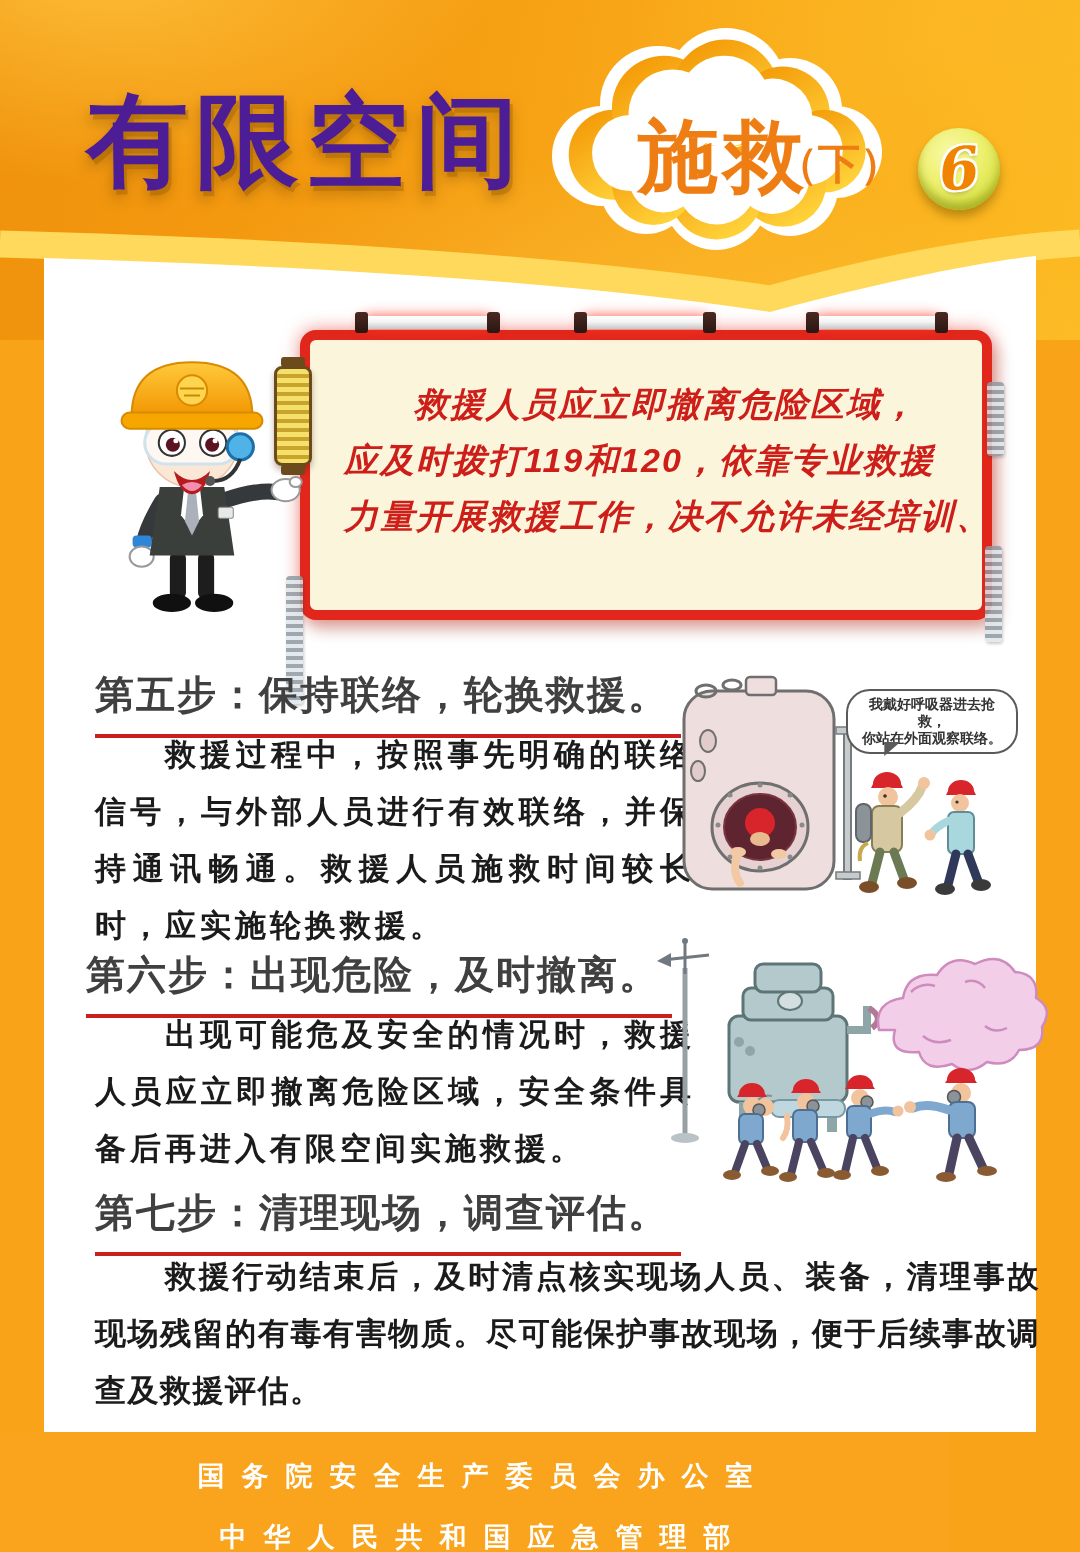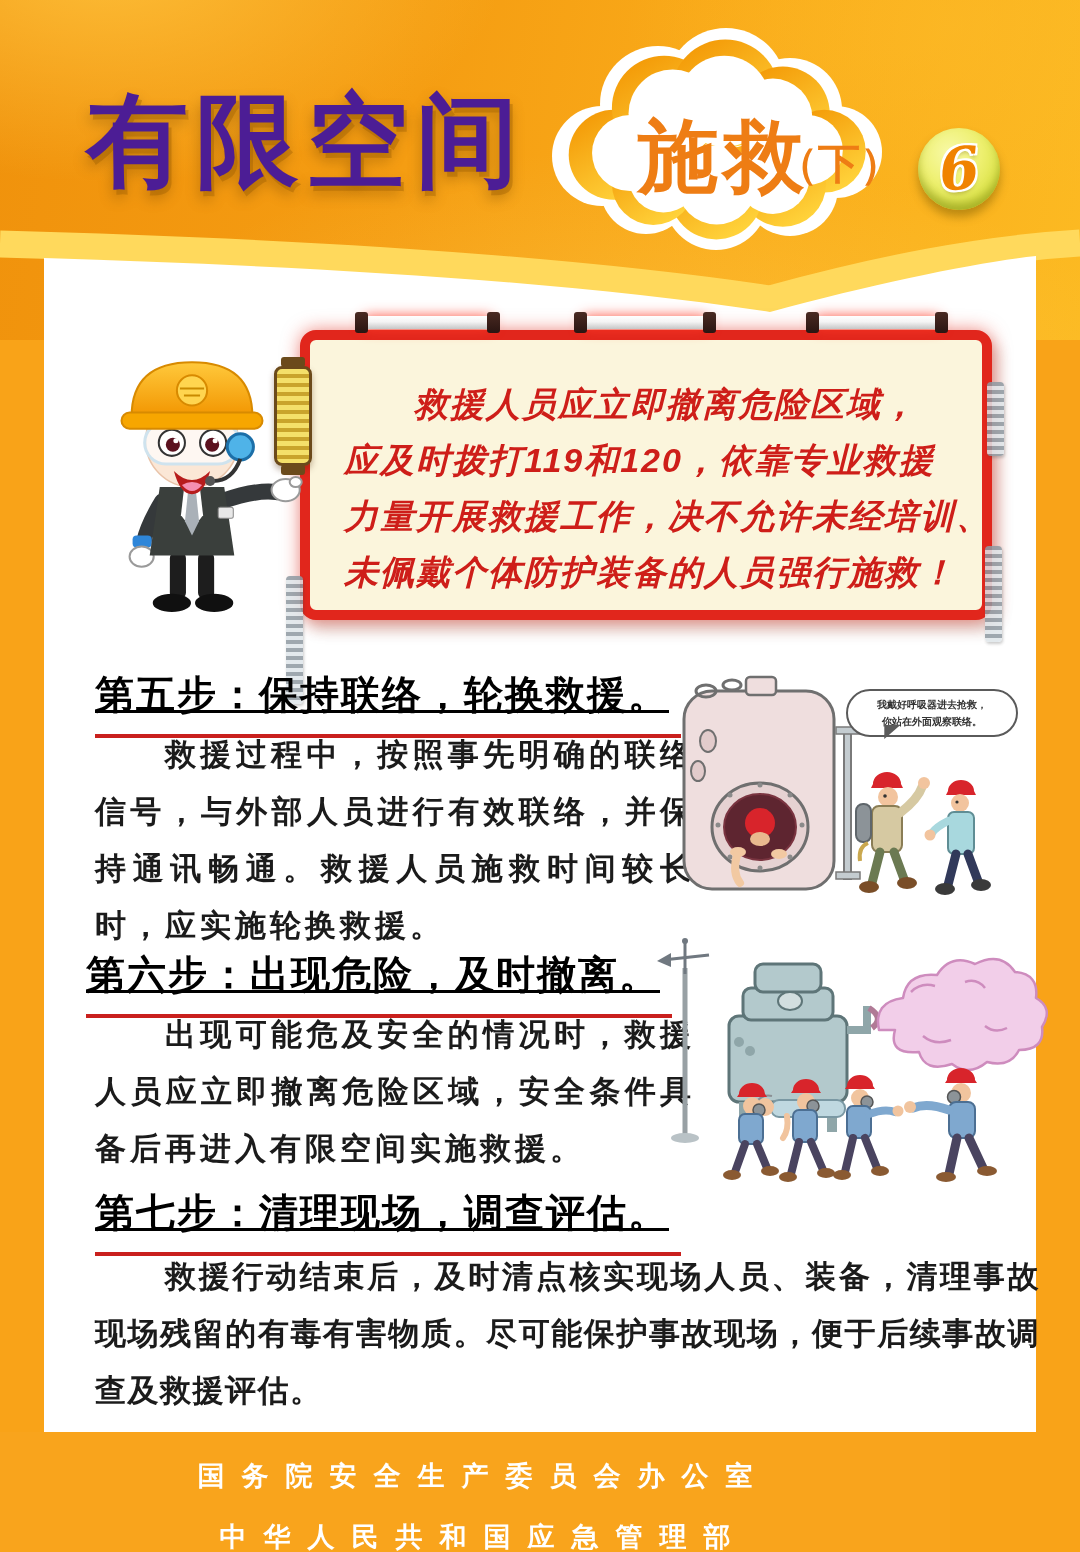--- a/index.html
+++ b/index.html
@@ -77,41 +77,41 @@
   .ribbed.r3 { right: -20px; top: 206px; height: 96px; }
   .banner-text {
     position: absolute; left: 34px; right: 30px; top: 36px;
     color: #CE1E19; font-weight: bold; font-style: italic;
     font-size: 34px; line-height: 56px; letter-spacing: 2px; white-space: nowrap;
   }
   .banner-text .l1 { text-indent: 70px; }
   
   .sec-heading {
     position: absolute; z-index: 2; display: inline-block;
-    color: #000000; font-size: 39px; font-weight: bold; letter-spacing: 2px;
-    border-bottom: 4px solid #C9201D; padding: 0 12px 12px 0; text-decoration: underline;
+    color: #404040; font-size: 39px; font-weight: bold; letter-spacing: 2px;
+    border-bottom: 4px solid #C9201D; padding: 0 12px 12px 0;
   }
   .sec-body {
     position: absolute; z-index: 2;
     color: #1B1B1B; font-weight: bold; font-size: 31px; line-height: 57px;
     letter-spacing: 4px; text-indent: 70px; text-align: justify;
   }
   .h5 { left: 95px; top: 668px; }
   .b5 { left: 95px; top: 726px; width: 600px; }
   .h6 { left: 86px; top: 948px; }
   .b6 { left: 95px; top: 1006px; width: 600px; }
   .h7 { left: 95px; top: 1186px; }
   .b7 { left: 95px; top: 1248px; width: 945px; letter-spacing: 1.5px; }
   
   .illus1 { position: absolute; left: 660px; top: 675px; width: 360px; height: 245px; z-index: 2; }
   .illus2 { position: absolute; left: 655px; top: 930px; width: 405px; height: 255px; z-index: 2; }
   .speech {
     position: absolute; right: 2px; top: 14px; width: 172px; z-index: 3;
     background: #fff; border: 2px solid #5a5a5a; border-radius: 24px;
-    padding: 5px 8px; font-size: 10px; line-height: 17px; color: #333;
+    padding: 5px 8px; font-size: 14px; line-height: 17px; color: #333;
     text-align: center; font-weight: bold;
   }
   .speech::after {
     content: ""; position: absolute; left: 30px; bottom: -12px;
     width: 0; height: 0; border: 8px solid transparent;
     border-top: 14px solid #5a5a5a; transform: skewX(-30deg);
   }
   
   .footer {
     position: absolute; left: 0; top: 1432px; width: 950px; height: 120px;
@@ -208,21 +208,20 @@
   <div class="rail" style="left:271px; width:128px;"></div>
   <div class="rail" style="left:503px; width:128px;"></div>
   <div class="coil"></div>
   <div class="ribbed r1"></div>
   <div class="ribbed r2"></div>
   <div class="ribbed r3"></div>
   <div class="banner-text">
     <div class="l1">救援人员应立即撤离危险区域，</div>
     <div>应及时拨打119和120，依靠专业救援</div>
     <div>力量开展救援工作，决不允许未经培训、</div>
-    <div>未佩戴个体防护装备的人员强行施救！</div>
   </div>
 </div>
 
 <div class="sec-heading h5">第五步：保持联络，轮换救援。</div>
 <div class="sec-body b5">救援过程中，按照事先明确的联络信号，与外部人员进行有效联络，并保持通讯畅通。救援人员施救时间较长时，应实施轮换救援。</div>
 
 <div class="illus1">
   <svg viewBox="0 0 360 245" width="360" height="245">
     <rect x="24" y="16" width="150" height="198" rx="28" fill="#EFDEDE" stroke="#6f6f6f" stroke-width="3"></rect>
     <rect x="86" y="2" width="30" height="18" rx="4" fill="#EFDEDE" stroke="#6f6f6f" stroke-width="2.5"></rect>

